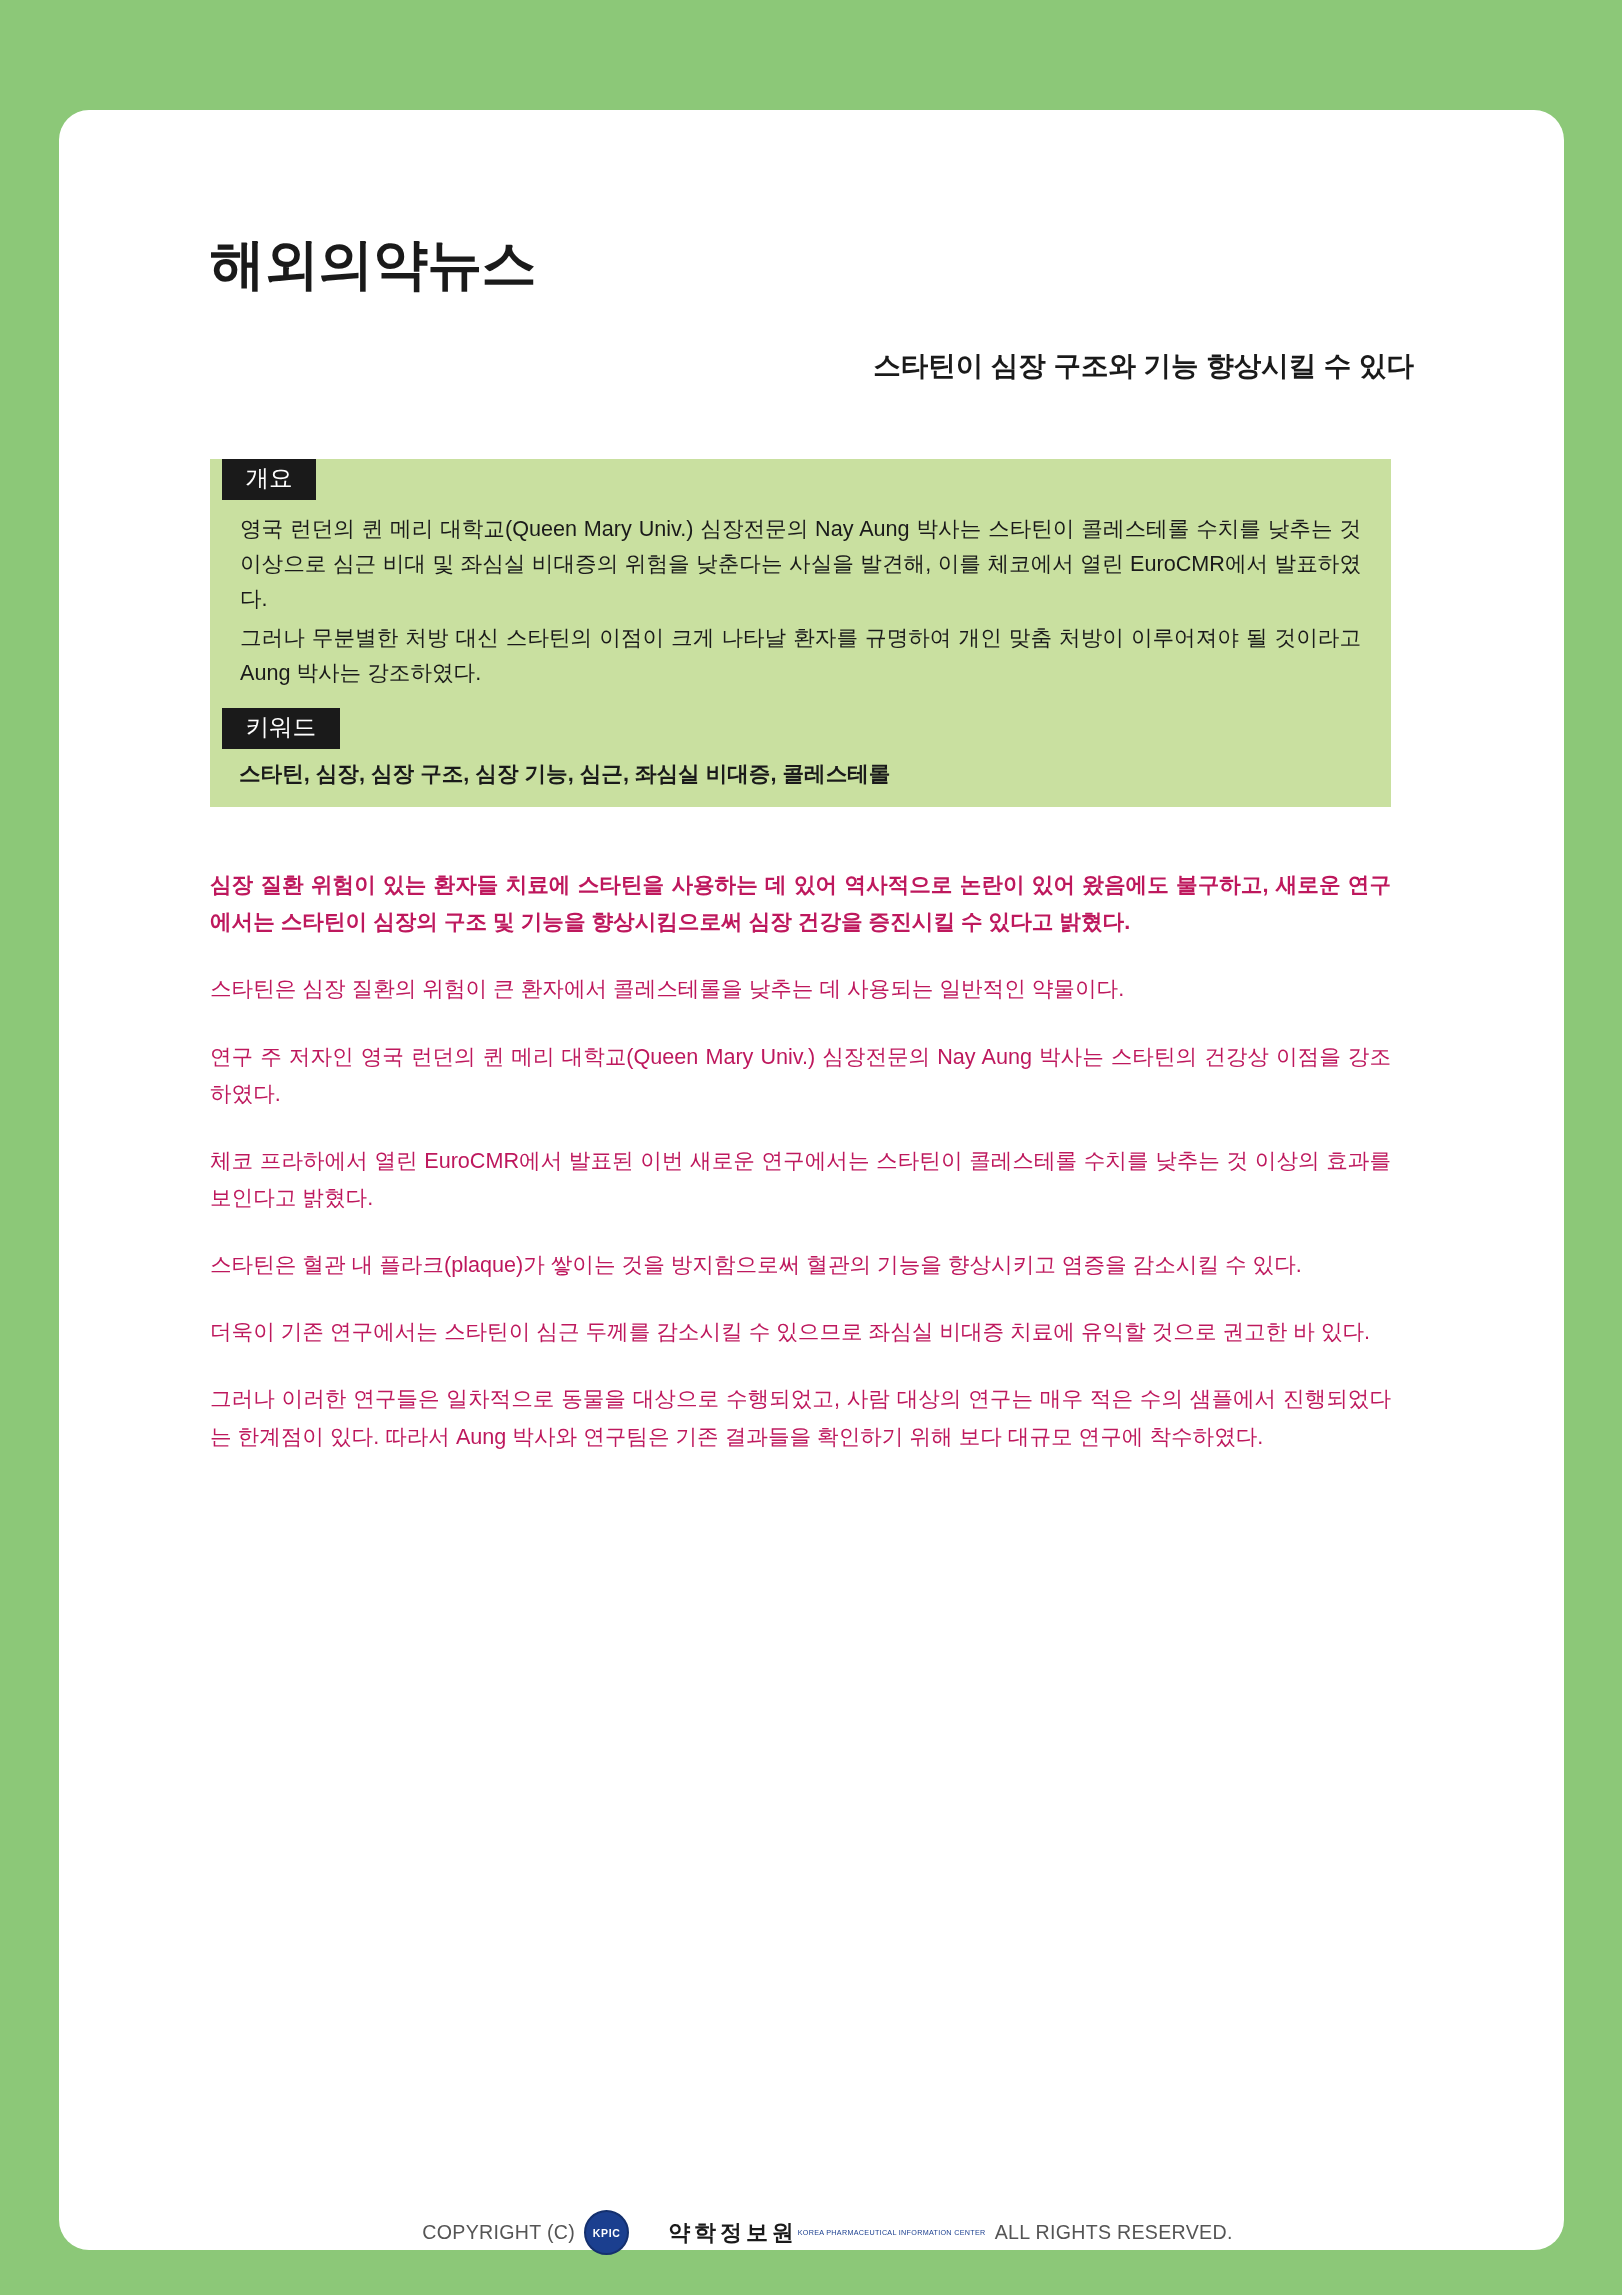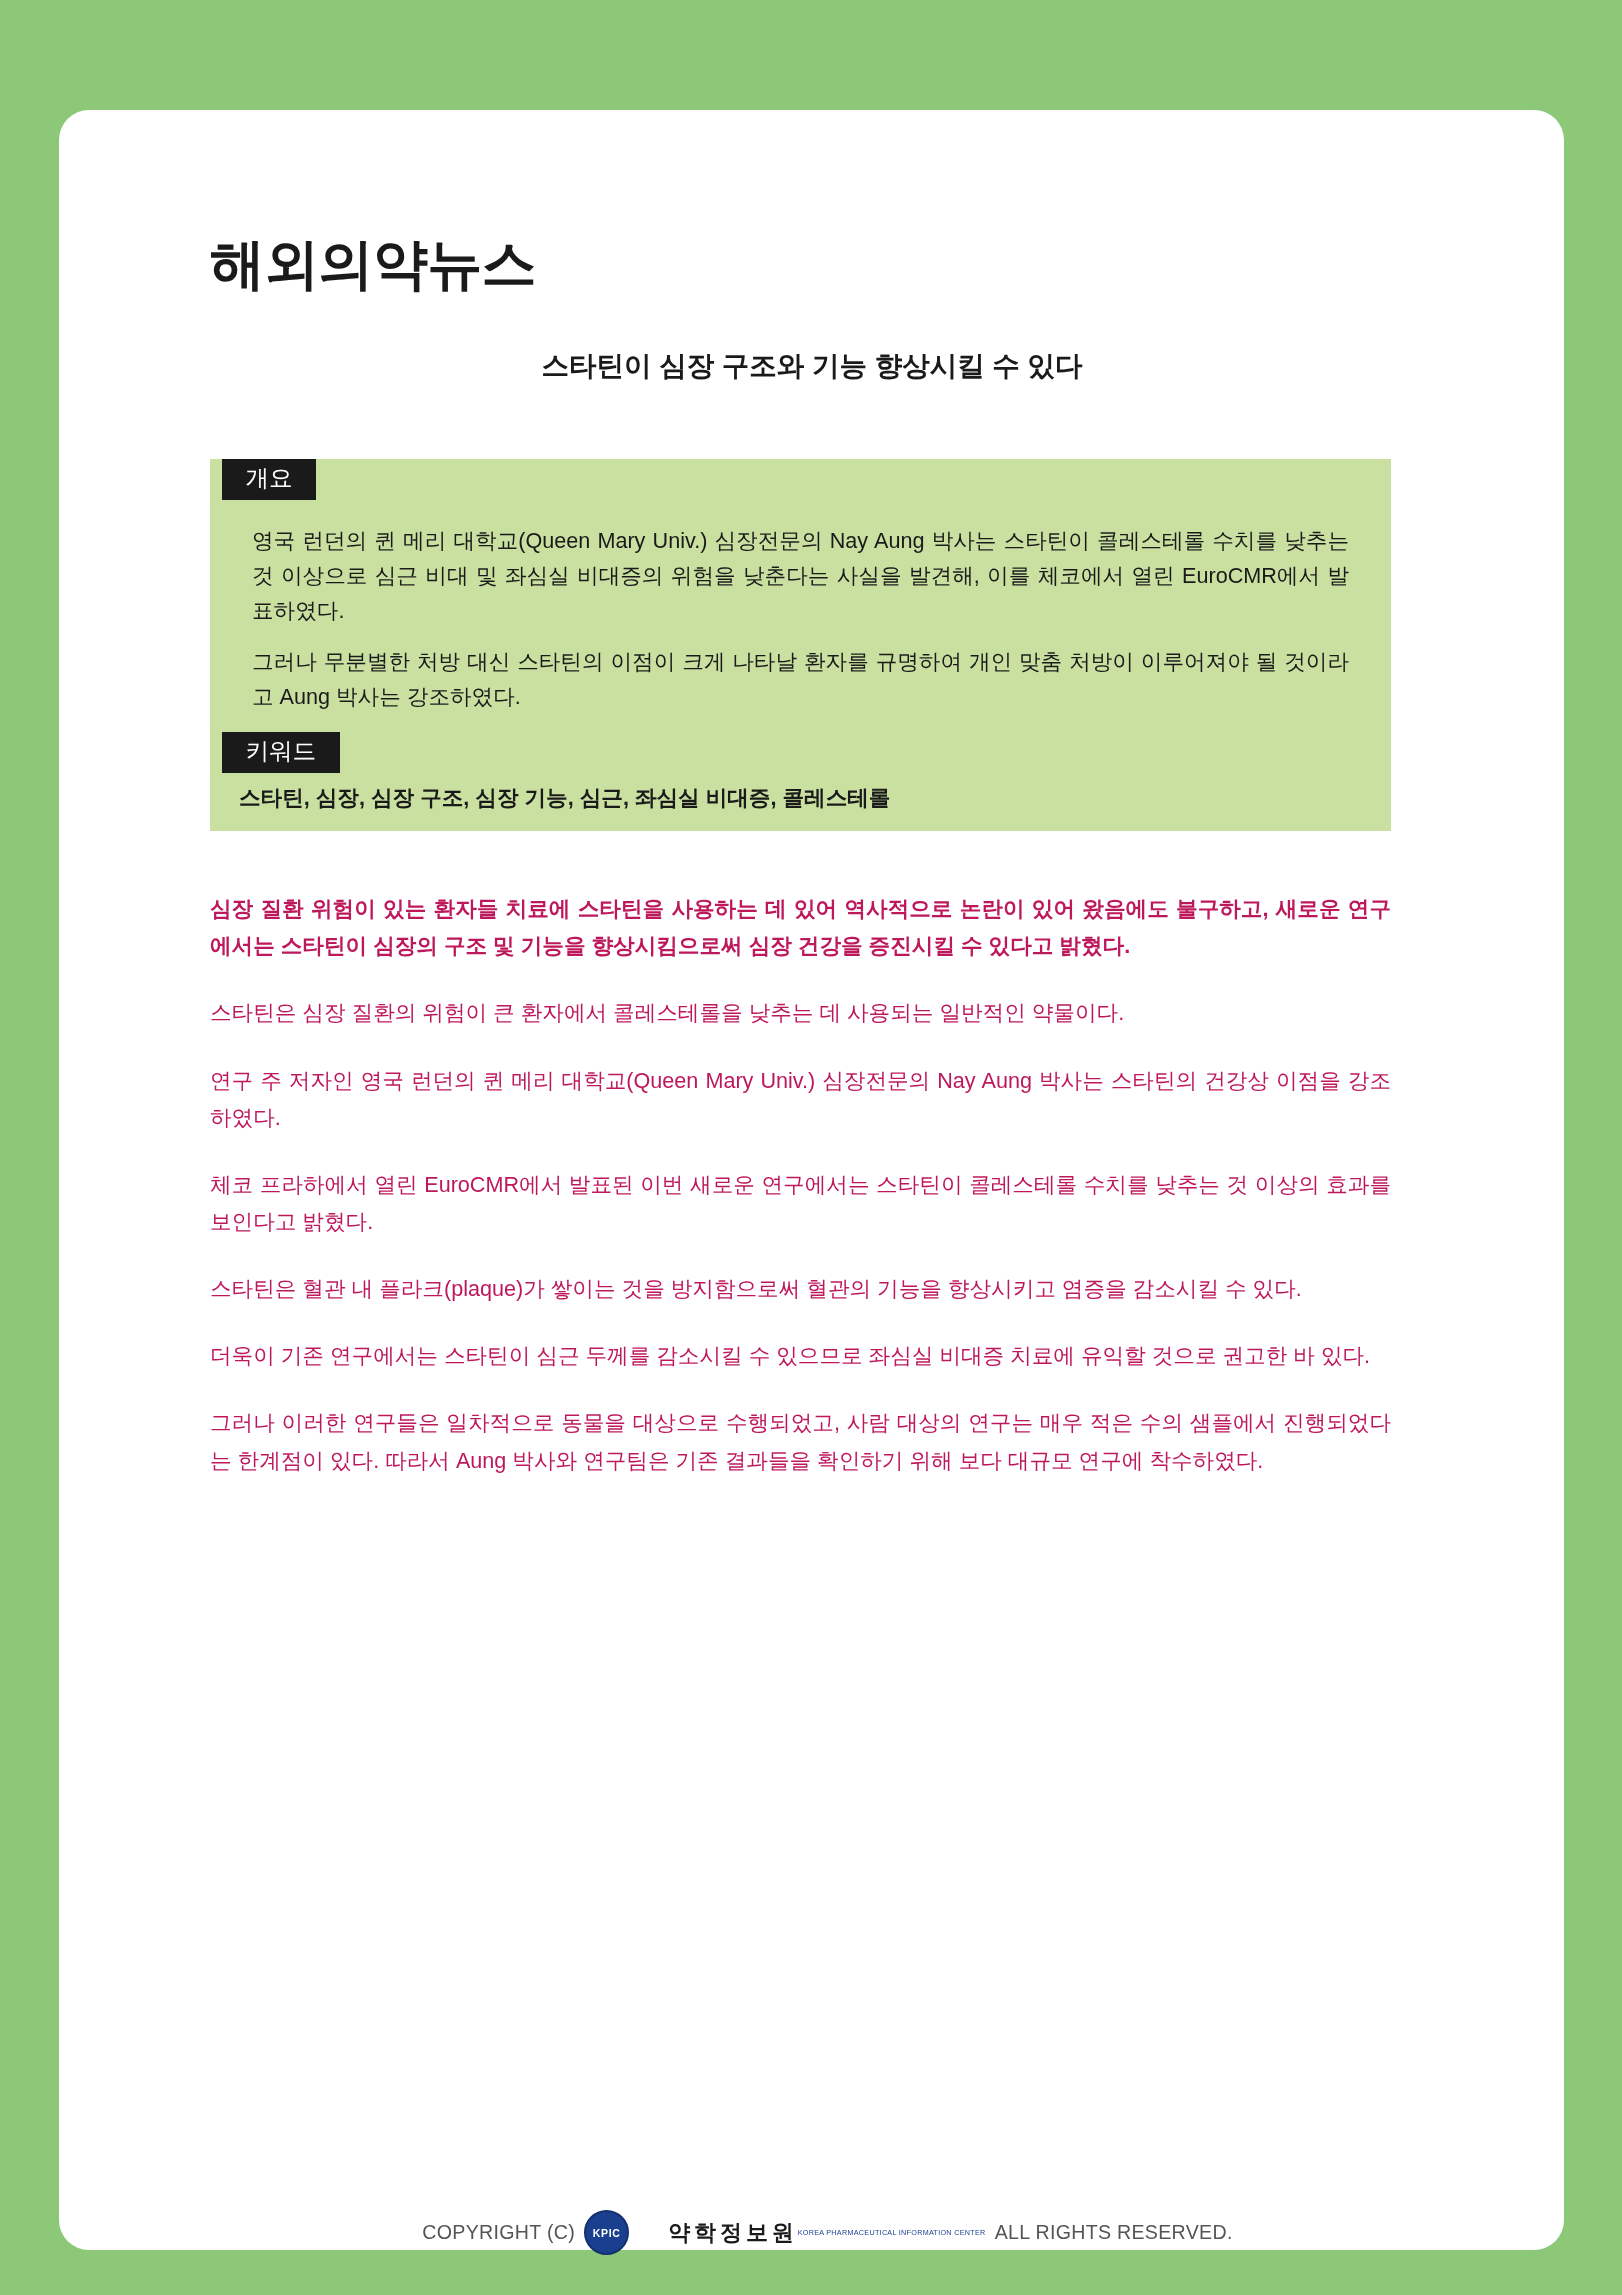--- a/index.html
+++ b/index.html
@@ -31,21 +31,21 @@
   }
   .doc-title {
     font-size: 55px;
     font-weight: bold;
     color: #1a1a1a;
     letter-spacing: -0.7px;
     margin: 0;
     padding-top: 19.6px;
   }
   .doc-subtitle {
-    text-align: center;
+    text-align: right;
     font-size: 27.5px;
     font-weight: bold;
     color: #1a1a1a;
     margin: 0;
     padding-top: 46px;
   }
   .summary-box {
     position: relative;
     margin-top: 75px;
     background: #c9e0a0;
@@ -65,21 +65,21 @@
   }
   .summary-text {
     font-size: 21.6px;
     color: #1a1a1a;
     line-height: 1.62;
     padding: 7.9px 26px 0 26px;
     text-align: justify;
     text-justify: inter-word;
   }
   .summary-text p {
-    margin: 16px;
+    margin: 4px;
   }
   .keyword-tag-wrap {
     margin-top: 17px;
   }
   .keywords {
     font-size: 21.6px;
     font-weight: bold;
     color: #1a1a1a;
     padding: 9.2px 26px 0 29px;
   }

